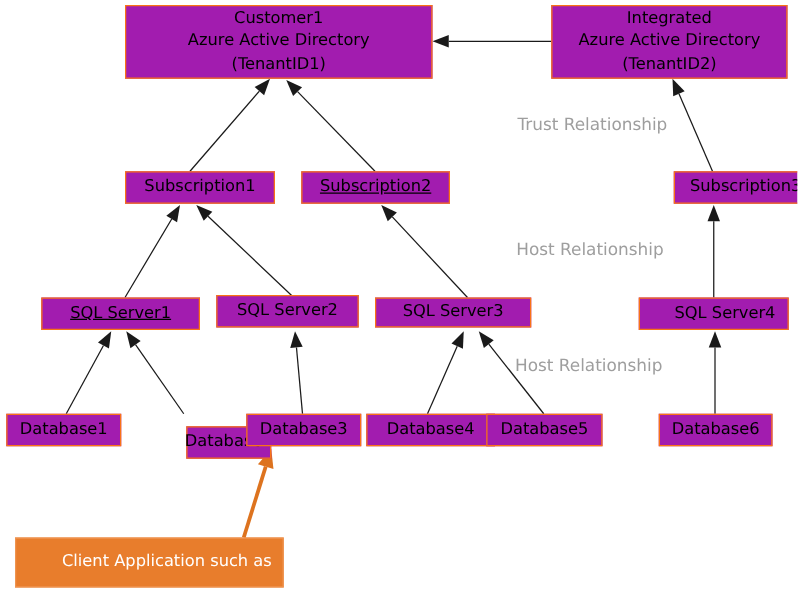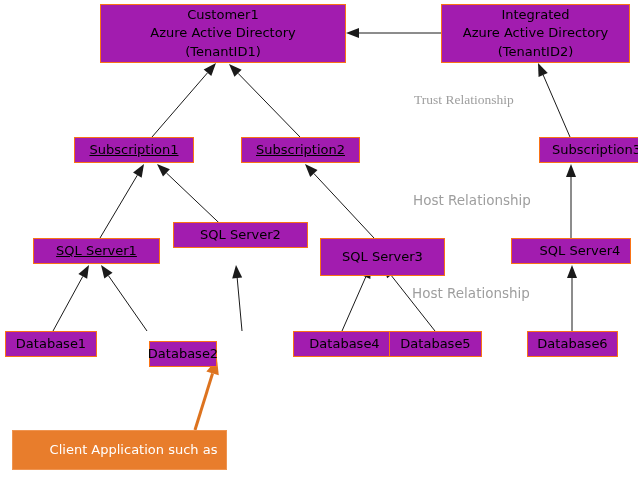--- a/index.html
+++ b/index.html
@@ -44,35 +44,35 @@
     justify-content:center;
     text-align:right;
     font-size:13px;
     line-height:1.45;
     white-space:nowrap;
     padding-left:28px;
   }
   
   .n-customer1{left:100px;top:4px;width:246px;height:59px;}
   .n-integrated{left:441px;top:4px;width:189px;height:59px;}
-  .n-sub1{left:74px;top:137px;width:120px;height:26px;text-decoration:underline;}
+  .n-sub1{left:100px;top:137px;width:120px;height:26px;}
   .n-sub2{left:241px;top:137px;width:119px;height:26px;text-decoration:underline;}
   .n-sub3{left:539px;top:137px;width:115px;height:26px;}
   .n-sql1{left:33px;top:238px;width:127px;height:26px;text-decoration:underline;}
-  .n-sql2{left:173px;top:222px;width:135px;height:26px;}
-  .n-sql3{left:320px;top:238px;width:125px;height:38px;}
+  .n-sql2{left:173px;top:236px;width:114px;height:26px;}
+  .n-sql3{left:300px;top:238px;width:125px;height:24px;}
   .n-sql4{left:511px;top:238px;width:120px;height:26px;padding-left:18px;}
   .n-db1{left:5px;top:331px;width:92px;height:26px;}
   .n-db2{left:101px;top:341px;width:68px;height:26px;margin-left:48px;}
   .n-db3{left:197px;top:331px;width:92px;height:26px;}
   .n-db4{left:293px;top:331px;width:103px;height:26px;}
   .n-db5{left:389px;top:331px;width:93px;height:26px;text-align:right;}
   .n-db6{left:527px;top:331px;width:91px;height:26px;}
   .n-callout{left:12px;top:430px;width:215px;height:40px;}
-  .l-trust{left:414px;top:92px;font-family:Liberation Serif, serif;}
+  .l-trust{left:414px;top:92px;}
   .l-host1{left:413px;top:192px;}
   .l-host2{left:412px;top:285px;}
 </style>
 </head>
 <body>
 
 <div class="canvas">
 
   <svg id="edges" viewBox="0 0 638 478" xmlns="http://www.w3.org/2000/svg">
       <g>
@@ -171,20 +171,23 @@
   <div class="node n-sql4">
     <span>SQL Server4</span>
   </div>
 
   <div class="node n-db1">
     <span>Database1</span>
   </div>
   <div class="node n-db2">
     <span>Database2</span>
   </div>
+  <div class="node n-db3">
+    <span>Database3</span>
+  </div>
   <div class="node n-db4">
     <span>Database4</span>
   </div>
   <div class="node n-db5">
     <span>Database5</span>
   </div>
   <div class="node n-db6">
     <span>Database6</span>
   </div>
 

